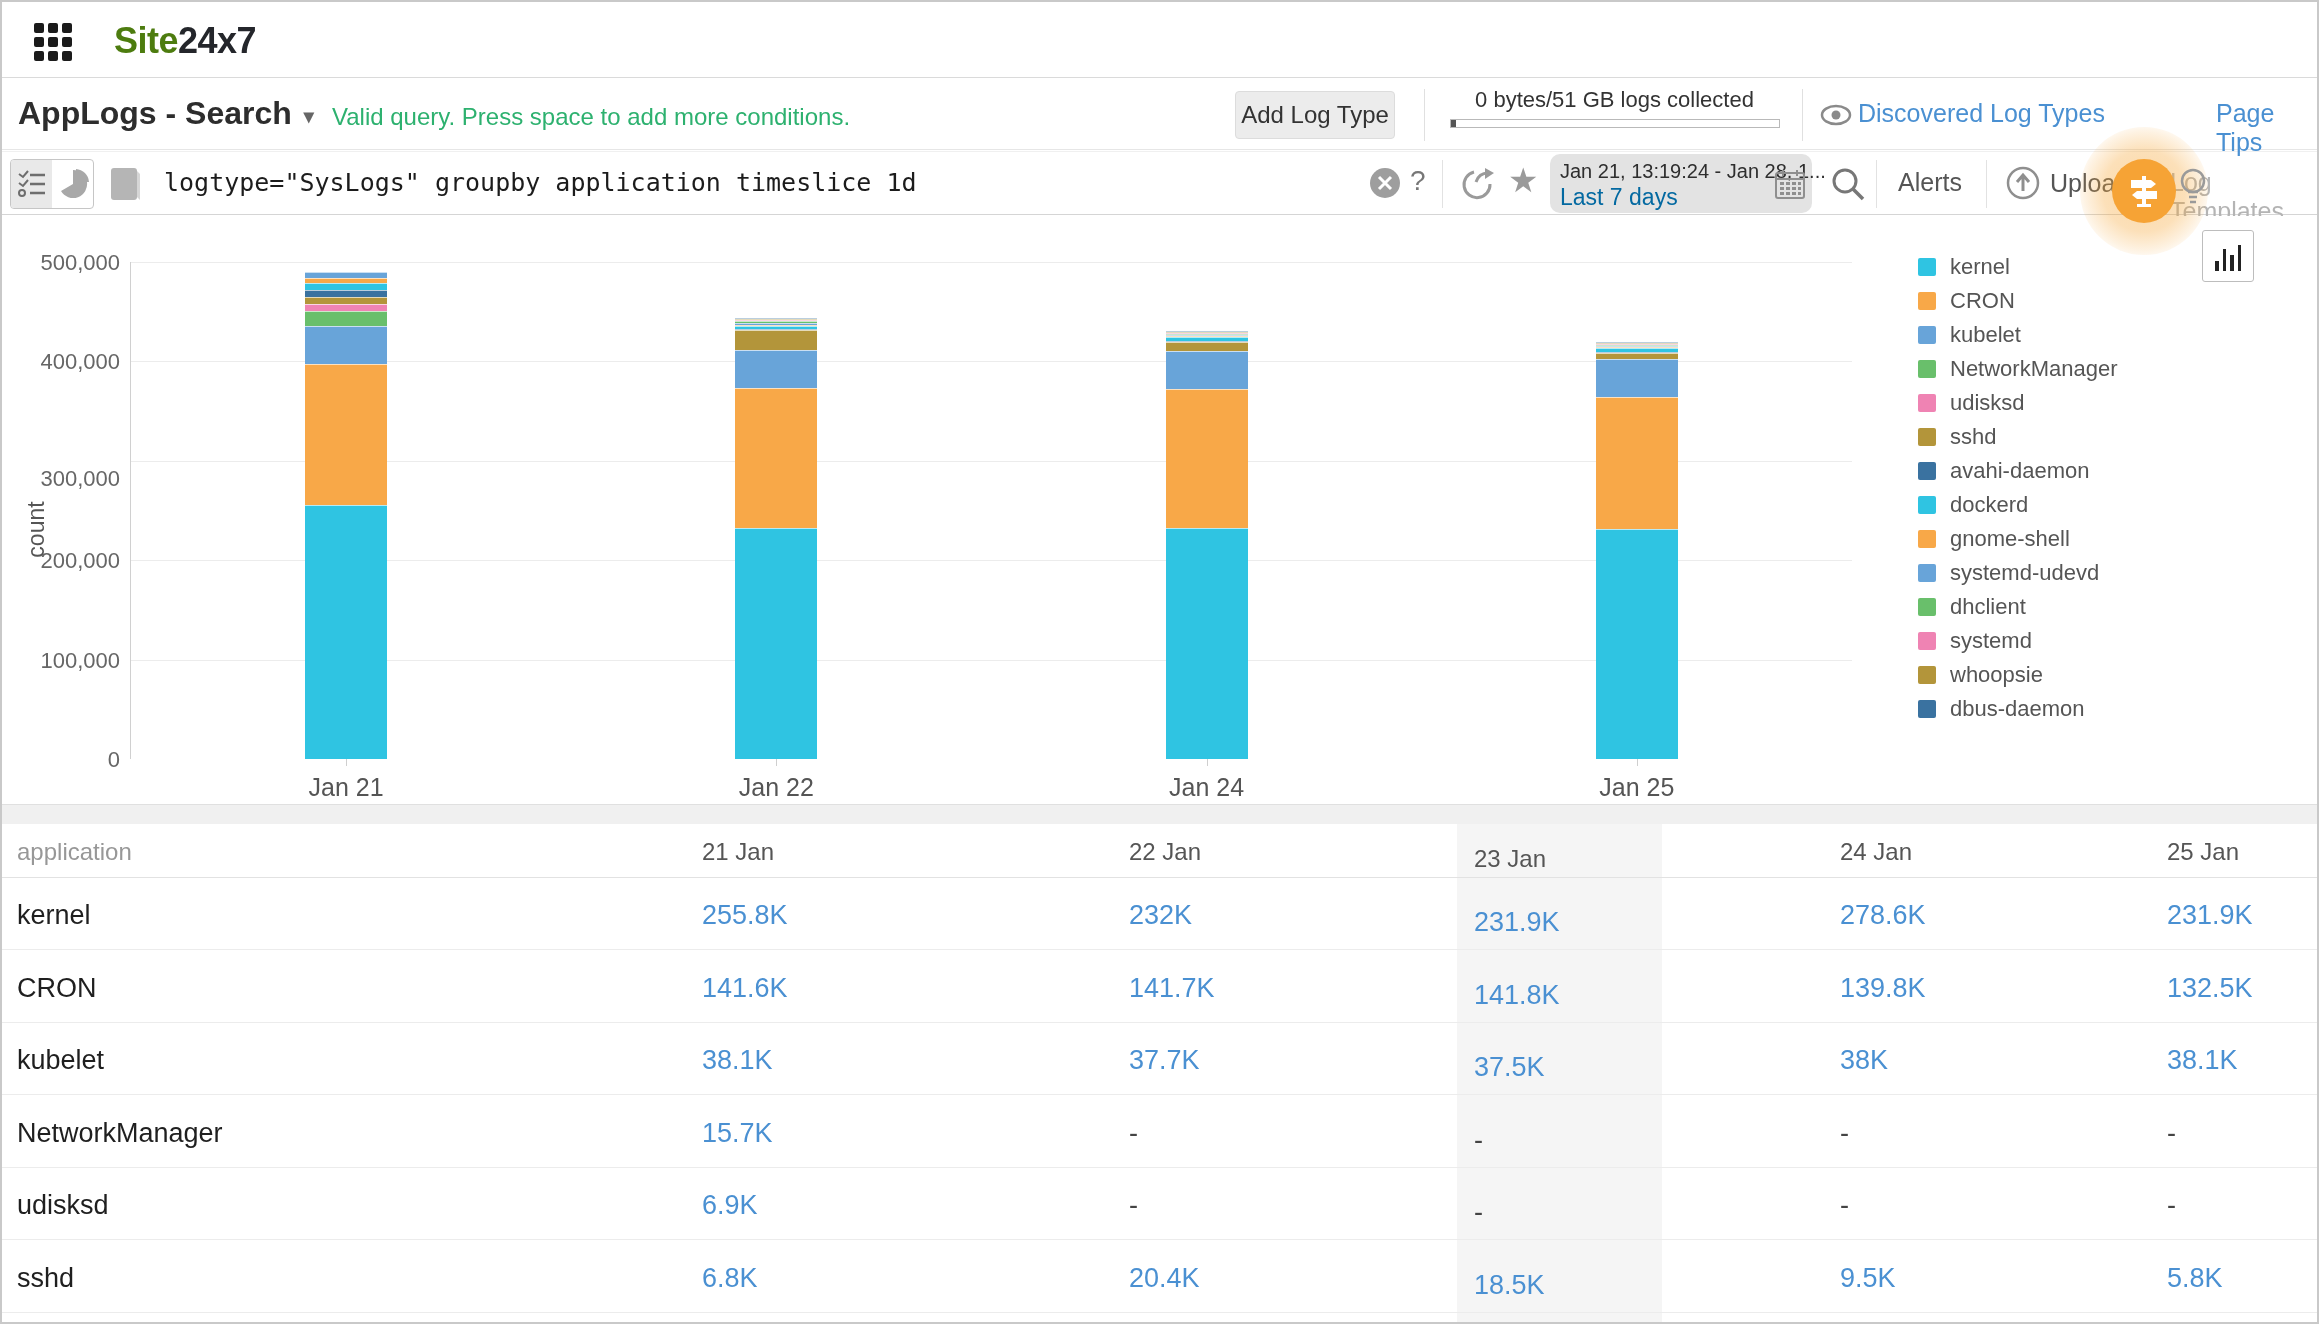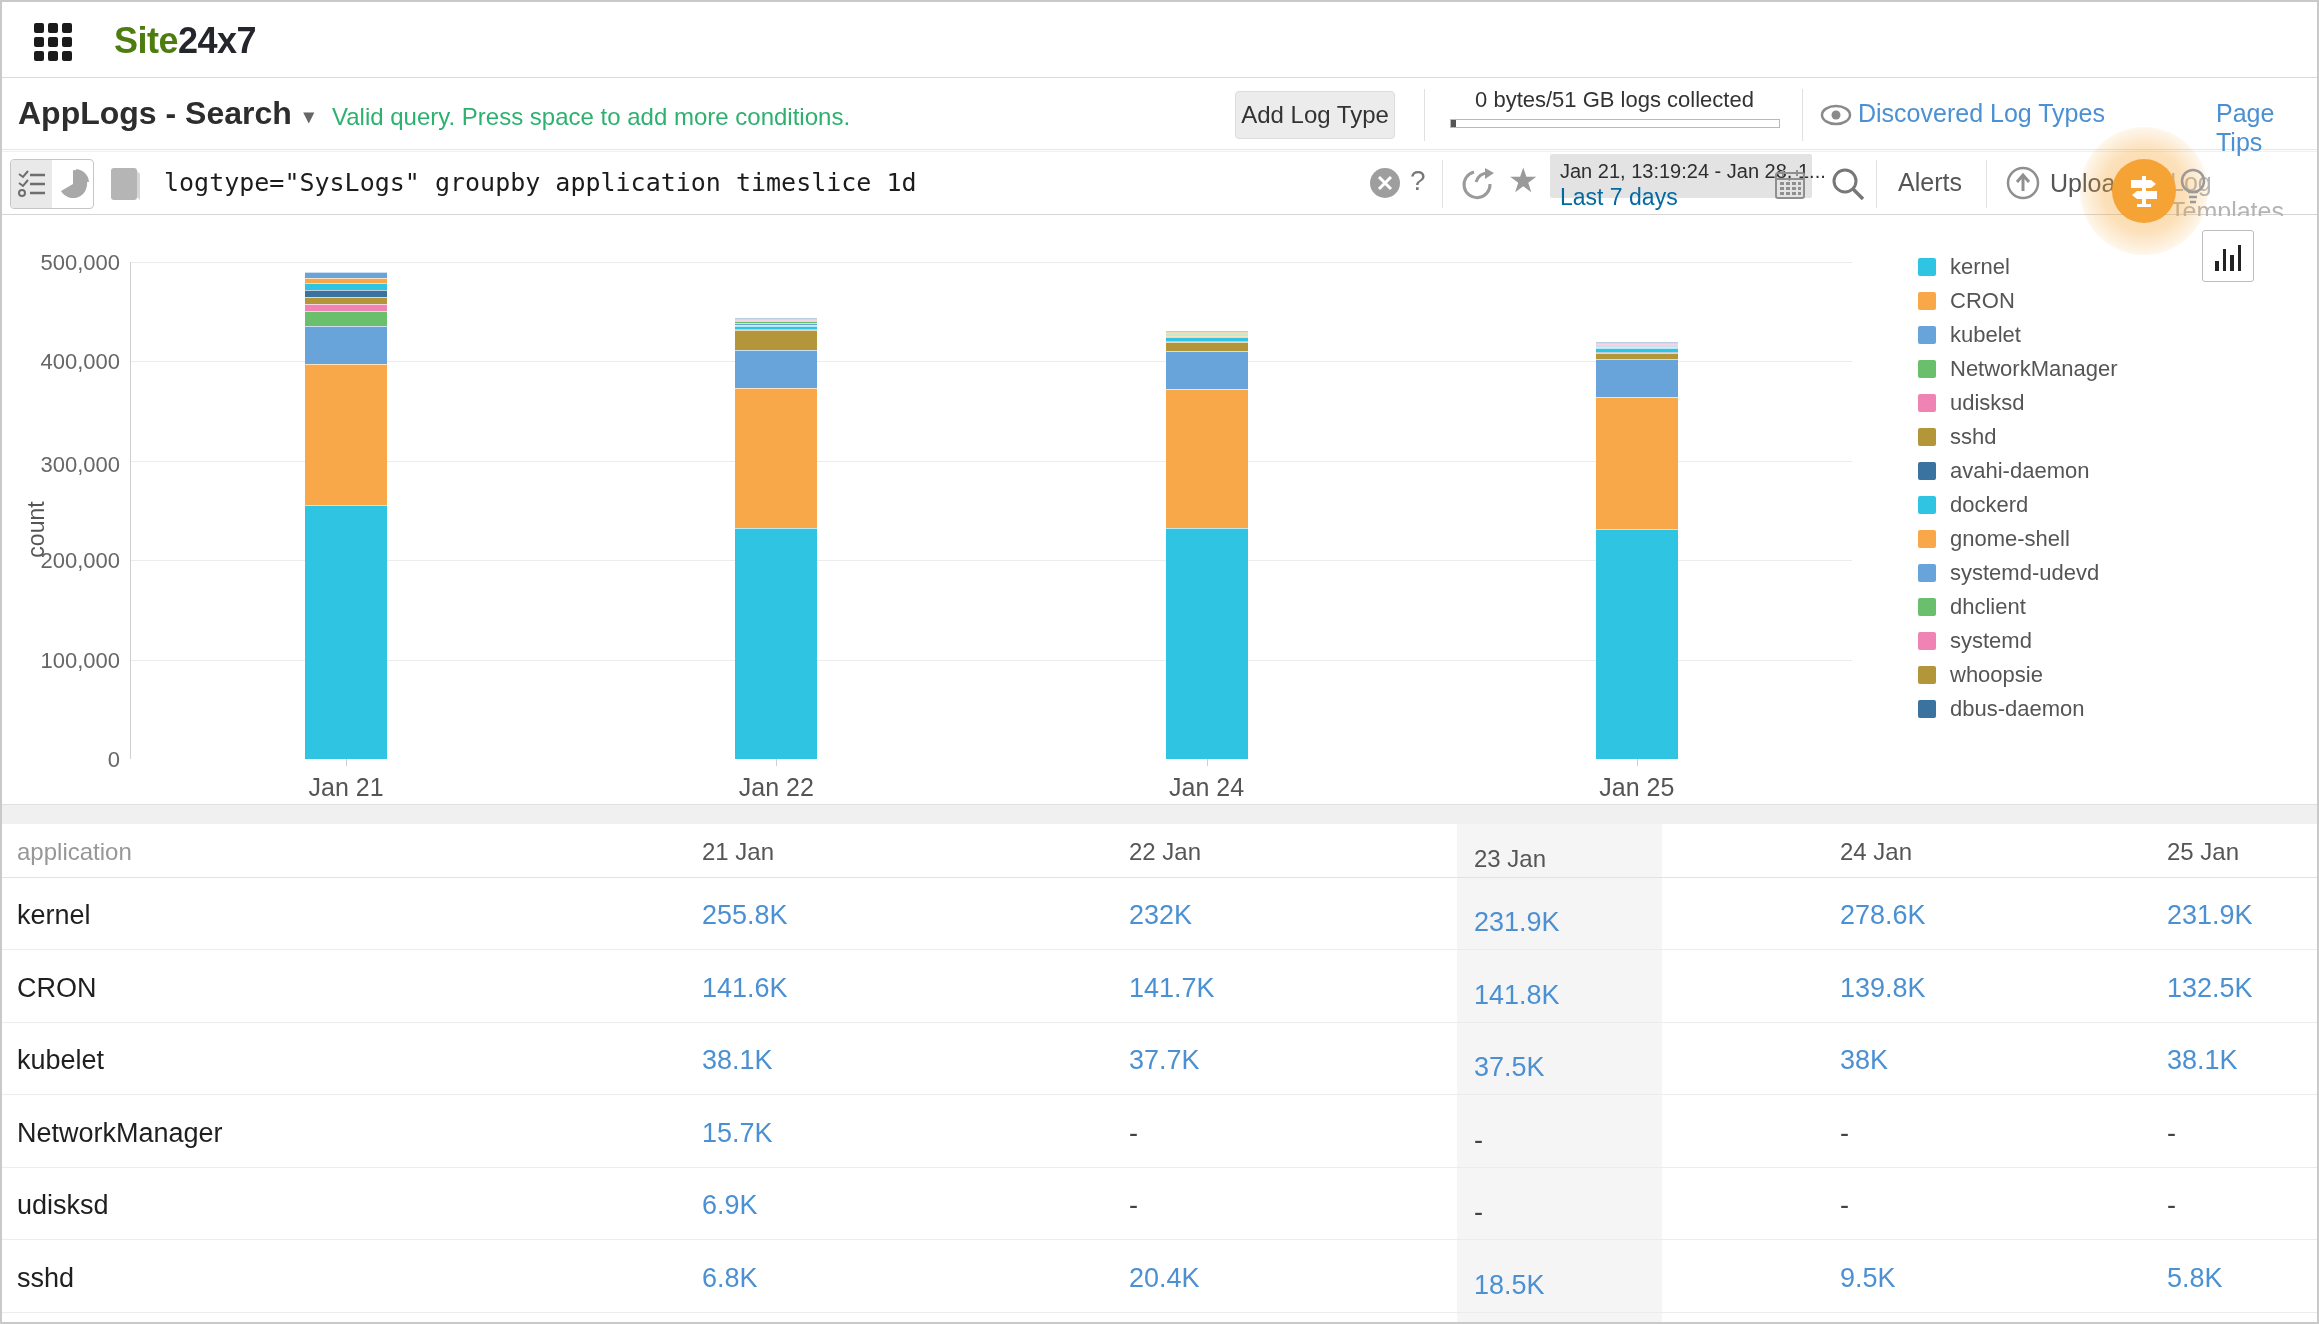--- a/index.html
+++ b/index.html
@@ -48,21 +48,21 @@
   .view-cell { flex:1; display:flex; align-items:center; justify-content:center; cursor:pointer; }
   .view-cell.sel { background:#e9e9e9; }
   .book-icon { position:absolute; left:106px; top:12px; cursor:pointer; }
   .query-text { position:absolute; left:162px; top:16px; font-family:"DejaVu Sans Mono", monospace; font-size:25px; color:#1c1c1c; white-space:pre; }
   .qicon { position:absolute; top:14px; cursor:pointer; }
   .qdiv { position:absolute; top:8px; height:48px; width:1px; background:#e2e2e2; }
   .clear-icon { left:1366px; }
   .help-icon { left:1408px; top:13px; font-size:28px; color:#777; }
   .share-icon { left:1458px; }
   .star-icon { left:1506px; top:8px; font-size:34px; color:#9a9a9a; }
-  .date-box { position:absolute; left:1548px; top:2px; width:262px; height:44px; background:#e3e3e3; border-radius:2px; cursor:pointer; }
+  .date-box { position:absolute; left:1548px; top:2px; width:262px; height:59px; background:#e3e3e3; border-radius:10px; cursor:pointer; }
   .date-line1 { position:absolute; left:10px; top:6px; font-size:20px; color:#2e2e2e; white-space:nowrap; }
   .date-line2 { position:absolute; left:10px; top:30px; font-size:23px; color:#0369a1; }
   .calendar-icon { position:absolute; right:6px; top:14px; }
   .search-icon { left:1828px; }
   .alerts-label { position:absolute; left:1896px; top:16px; font-size:25px; color:#555; cursor:pointer; }
   .upload-wrap { position:absolute; left:2004px; top:14px; display:flex; align-items:center; gap:10px; cursor:pointer; color:#555; font-size:25px; }
   .log-templates { position:absolute; left:2168px; top:16px; font-size:25px; color:#b4b4b4; cursor:default; }
 
   
   .chart-section { position:absolute; left:0; top:214px; width:100%; height:588px; background:#fff; }
@@ -319,21 +319,21 @@
           </div>
           <div class="xtick"></div>
           <div class="xlabel">Jan 25</div>
         </div>
       </div>
     </div>
   <div id="yticks">
       <div class="ytick" style="left: 10px; top: 531px; position: absolute;">0</div>
       <div class="ytick" style="left: 10px; top: 431.6px; position: absolute;">100,000</div>
       <div class="ytick" style="left: 10px; top: 332.2px; position: absolute;">200,000</div>
-      <div class="ytick" style="left: 10px; top: 236px; position: absolute;">300,000</div>
+      <div class="ytick" style="left: 10px; top: 250px; position: absolute;">300,000</div>
       <div class="ytick" style="left: 10px; top: 133.4px; position: absolute;">400,000</div>
       <div class="ytick" style="left: 10px; top: 34px; position: absolute;">500,000</div>
     </div>
   <div class="legend" id="legend">
       <div class="legend-item">
         <span class="legend-chip" style="background: rgb(47, 196, 226);"></span>
         <span class="legend-label">kernel</span>
       </div>
       <div class="legend-item">
         <span class="legend-chip" style="background: rgb(248, 168, 72);"></span>

